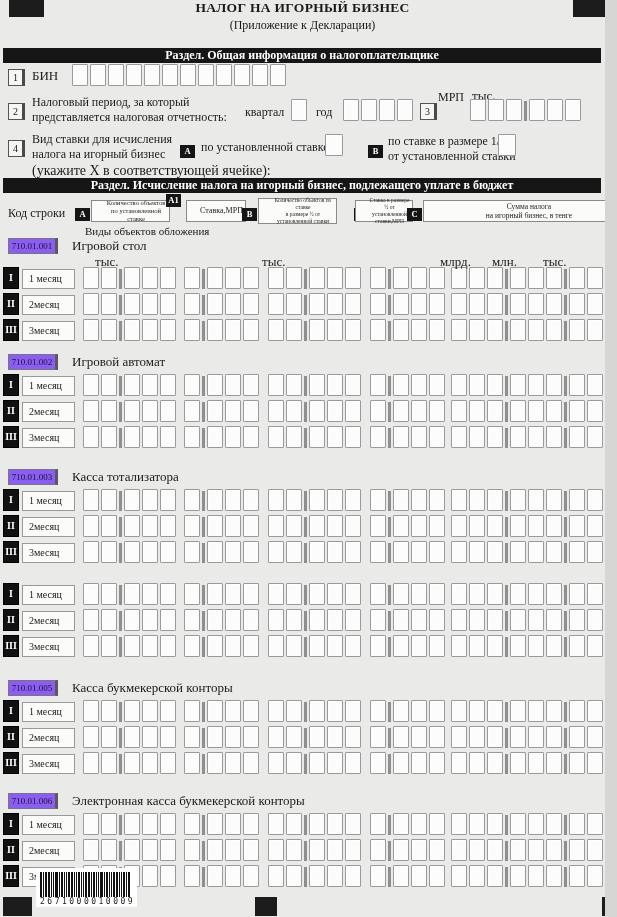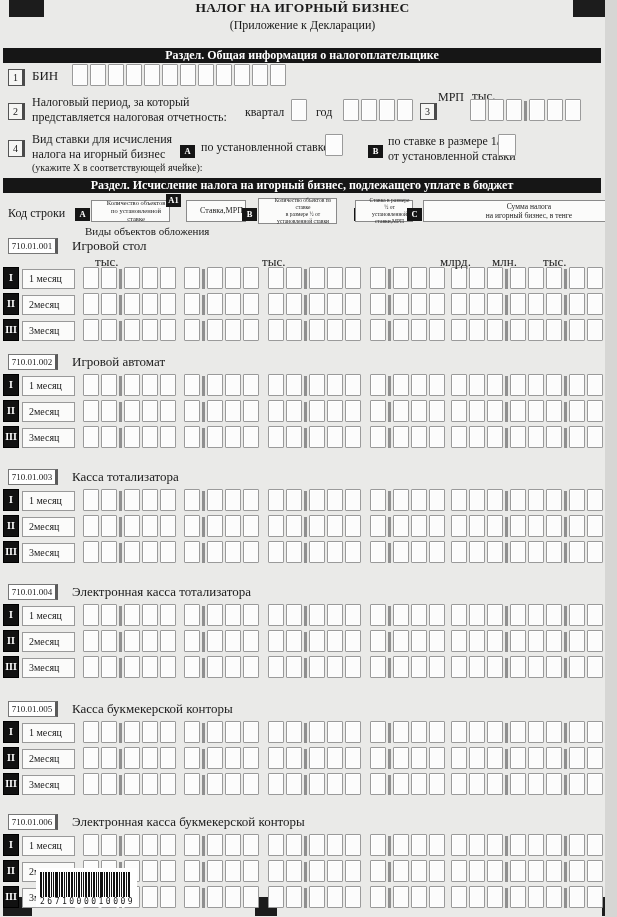--- a/index.html
+++ b/index.html
@@ -22,32 +22,32 @@
        font-weight:bold;font-size:12px;text-align:center;line-height:15px;}
   
   .numbox{display:inline-block;width:13px;height:15px;background:#f6f6f4;border:1px solid #555;
           border-right:3px solid #4a4a4a;font-size:10px;text-align:center;line-height:15px;}
   .cell{display:inline-block;width:14px;height:20px;background:#fcfcfc;border:1px solid #9a9a9a;
         border-radius:1px;box-shadow:inset 1px 1px 0 #fff;}
   .sep{display:inline-block;width:3px;height:20px;background:#8f8f8f;}
   .cellrow{display:flex;align-items:flex-end;gap:2px;}
   .cellgroup{display:flex;align-items:flex-end;gap:2px;}
   .lbl{font-size:12px;}
-  .sm{font-size:10px;}
+  .sm{font-size:14px;}
   .unit{font-size:13px;color:#222;}
   .letterbox{display:inline-block;min-width:13px;height:13px;padding:0 1px;background:#151515;color:#fff;
              font-size:8.5px;font-weight:bold;text-align:center;line-height:13px;}
   .colhead{position:absolute;border:1px solid #8a8a8a;background:#fbfbfa;color:#222;
            font-size:6.5px;line-height:1.25;text-align:center;white-space:pre-line;
            display:flex;align-items:center;justify-content:center;padding-left:11px;}
   
   #blocks{position:absolute;left:0;top:237px;width:617px;}
   .block{position:relative;margin-bottom:7px;}
   .blockhead{display:flex;align-items:center;height:17px;margin-left:8px;}
-  .codebox{width:46px;height:14px;background:#ffffff;border:1px solid #777;border-right:3px solid #5a5a5a;
+  .codebox{width:46px;height:14px;background:#8b5cf6;border:1px solid #777;border-right:3px solid #5a5a5a;
            font-size:9px;text-align:center;line-height:14px;flex:0 0 auto;}
   .blocklabel{font-size:13px;margin-left:14px;white-space:nowrap;}
   .unitsrow{position:relative;height:9px;}
   .unitsrow span{position:absolute;top:0;}
   .mrow{display:flex;align-items:flex-end;margin-top:4px;}
   .roman{width:14px;height:20px;background:#111;color:#fff;border:1px solid #000;
          font-size:10px;font-weight:bold;text-align:center;line-height:20px;margin-left:3px;flex:0 0 auto;}
   .monthbox{width:45px;height:18px;background:#fbfbfa;border:1px solid #999;font-size:10px;
             line-height:18px;padding-left:6px;margin-left:3px;flex:0 0 auto;}
   .g-a{margin-left:8px;}  .g-a1{margin-left:8px;} .g-b{margin-left:9px;}
@@ -602,24 +602,20 @@
             <span class="cell"></span>
             <span class="cell"></span>
             <span class="sep"></span>
             <span class="cell"></span>
             <span class="cell"></span>
             <span class="cell"></span>
           </span>
         </div>
       </div>
       <div class="block" style="margin-bottom: 22px;">
-        <div class="blockhead">
-          <span class="codebox">710.01.004</span>
-          <span class="blocklabel">Электронная касса тотализатора</span>
-        </div>
         <div class="mrow">
           <span class="roman">I</span>
           <span class="monthbox">1 месяц</span>
           <span class="cellgroup g-a">
             <span class="cell"></span>
             <span class="cell"></span>
             <span class="sep"></span>
             <span class="cell"></span>
             <span class="cell"></span>
             <span class="cell"></span>

